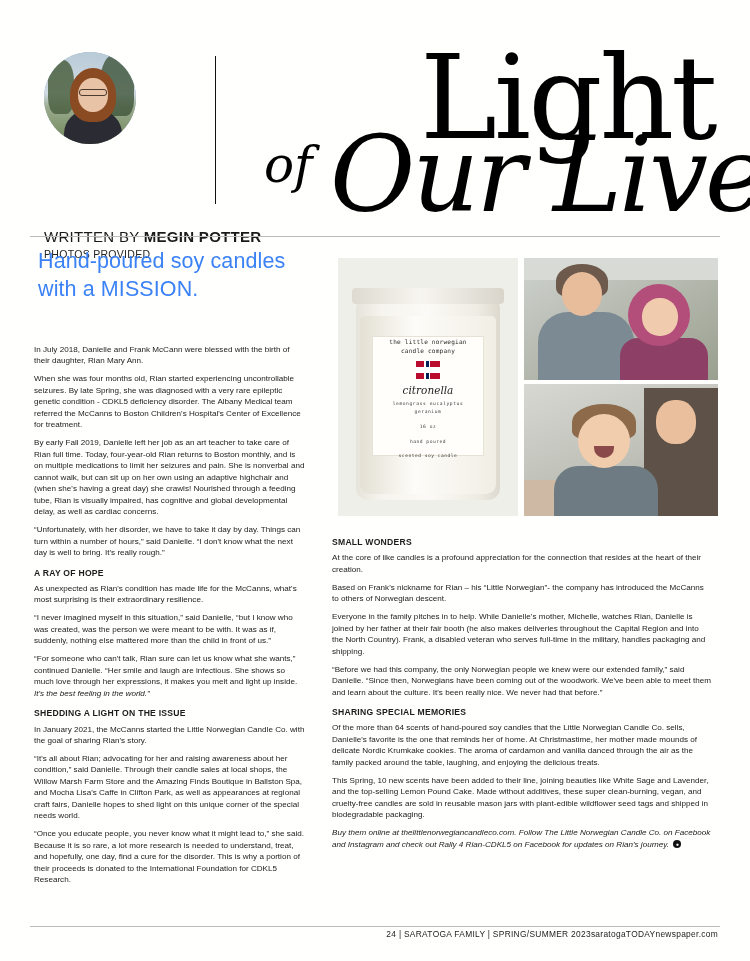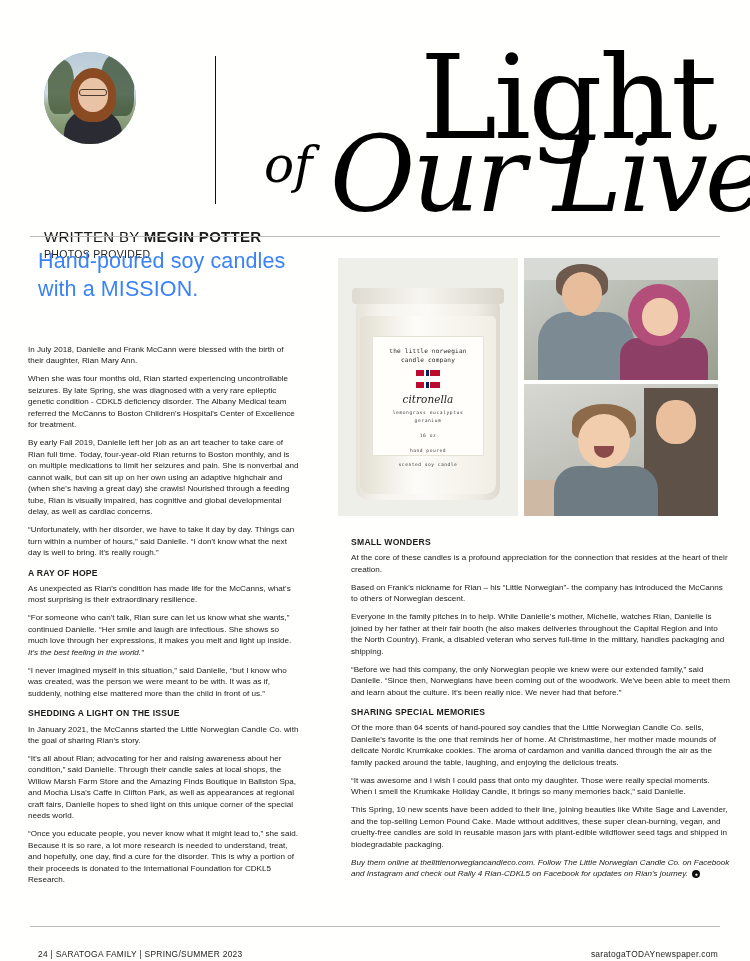--- a/index.html
+++ b/index.html
@@ -125,22 +125,22 @@
   .col p { margin: 0 0 6.5px 0; }
   .col h3 {
     margin: 8px 0 4px 0;
     font-size: 8.6px;
     letter-spacing: .25px;
     font-weight: bold;
     text-transform: uppercase;
   }
   .col .ital { font-style: italic; }
 
-  #col-left  { left: 28px;  top: 344px; width: 272px; }
-  #col-right { left: 351px; top: 528px; width: 380px; }
+  #col-left  { left: 34px;  top: 344px; width: 272px; }
+  #col-right { left: 332px; top: 528px; width: 380px; }
 
   
   .photos {
     position: absolute;
     left: 338px;
     top: 258px;
     width: 380px;
     height: 258px;
   }
   .candle-card {
@@ -169,21 +169,20 @@
     background: linear-gradient(90deg,#e4e0d4,#fdfcf8 40%,#f1eee5 100%);
     border-radius: 5px 5px 10px 10px;
   }
   .label {
     position: absolute;
     left: 34px; top: 78px;
     width: 112px; height: 120px;
     background: #fffefa;
     border: .5px solid #e6e2d6;
     text-align: center;
-    padding-top: 9px;
   }
   .label .brand {
     font-family: "DejaVu Sans Mono", monospace;
     font-size: 6.1px;
     letter-spacing: .2px;
     line-height: 1.5;
     color: #2a2a2a;
   }
   .flag {
     margin: 6px auto 5px auto;
@@ -254,23 +253,23 @@
   .rule-bottom {
     position: absolute;
     left: 30px; right: 30px;
     bottom: 34px;
     height: 1px;
     background: #bbb;
   }
   .footer {
     position: absolute;
     left: 38px; right: 32px;
-    bottom: 2px;
+    bottom: 22px;
     display: flex;
-    justify-content: space-between;
+    justify-content: flex-end;
     font-size: 8.4px;
     letter-spacing: .3px;
     color: #222;
   }
   .endmark {
     display: inline-block;
     width: 8px; height: 8px;
     border-radius: 50%;
     background: #111;
     color: #fff;
@@ -359,36 +358,35 @@
     </div>
   </div>
 
   <div class="col" id="col-left">
       <p>In July 2018, Danielle and Frank McCann were blessed with the birth of their daughter, Rian Mary Ann.</p>
       <p>When she was four months old, Rian started experiencing uncontrollable seizures. By late Spring, she was diagnosed with a very rare epileptic genetic condition - CDKL5 deficiency disorder. The Albany Medical team referred the McCanns to Boston Children's Hospital's Center of Excellence for treatment.</p>
       <p>By early Fall 2019, Danielle left her job as an art teacher to take care of Rian full time. Today, four-year-old Rian returns to Boston monthly, and is on multiple medications to limit her seizures and pain. She is nonverbal and cannot walk, but can sit up on her own using an adaptive highchair and (when she's having a great day) she crawls! Nourished through a feeding tube, Rian is visually impaired, has cognitive and global developmental delay, as well as cardiac concerns.</p>
       <p>“Unfortunately, with her disorder, we have to take it day by day. Things can turn within a number of hours,” said Danielle. “I don't know what the next day is well to bring. It's really rough.”</p>
       <h3>A Ray of Hope</h3>
       <p>As unexpected as Rian's condition has made life for the McCanns, what's most surprising is their extraordinary resilience.</p>
+      <p>“I never imagined myself in this situation,” said Danielle, “but I know who was created, was the person we were meant to be with. It was as if, suddenly, nothing else mattered more than the child in front of us.”</p>
       <p>“For someone who can't talk, Rian sure can let us know what she wants,” continued Danielle. “Her smile and laugh are infectious. She shows so much love through her expressions, it makes you melt and light up inside. <span class="ital">It's the best feeling in the world.”</span></p>
-      <p>“I never imagined myself in this situation,” said Danielle, “but I know who was created, was the person we were meant to be with. It was as if, suddenly, nothing else mattered more than the child in front of us.”</p>
       <h3>Shedding a Light on the Issue</h3>
       <p>In January 2021, the McCanns started the Little Norwegian Candle Co. with the goal of sharing Rian's story.</p>
       <p>“It's all about Rian; advocating for her and raising awareness about her condition,” said Danielle. Through their candle sales at local shops, the Willow Marsh Farm Store and the Amazing Finds Boutique in Ballston Spa, and Mocha Lisa's Caffe in Clifton Park, as well as appearances at regional craft fairs, Danielle hopes to shed light on this unique corner of the special needs world.</p>
       <p>“Once you educate people, you never know what it might lead to,” she said. Because it is so rare, a lot more research is needed to understand, treat, and hopefully, one day, find a cure for the disorder. This is why a portion of their proceeds is donated to the International Foundation for CDKL5 Research.</p>
     </div>
   <div class="col" id="col-right">
       <h3>Small Wonders</h3>
-      <p>At the core of these candles is a profound appreciation for the connection that resides at the heart of their creation.</p>
+      <p>At the core of like candles is a profound appreciation for the connection that resides at the heart of their creation.</p>
       <p>Based on Frank's nickname for Rian – his “Little Norwegian”- the company has introduced the McCanns to others of Norwegian descent.</p>
       <p>Everyone in the family pitches in to help. While Danielle's mother, Michelle, watches Rian, Danielle is joined by her father at their fair booth (he also makes deliveries throughout the Capital Region and into the North Country). Frank, a disabled veteran who serves full-time in the military, handles packaging and shipping.</p>
       <p>“Before we had this company, the only Norwegian people we knew were our extended family,” said Danielle. “Since then, Norwegians have been coming out of the woodwork. We've been able to meet them and learn about the culture. It's been really nice. We never had that before.”</p>
       <h3>Sharing Special Memories</h3>
       <p>Of the more than 64 scents of hand-poured soy candles that the Little Norwegian Candle Co. sells, Danielle's favorite is the one that reminds her of home. At Christmastime, her mother made mounds of delicate Nordic Krumkake cookies. The aroma of cardamon and vanilla danced through the air as the family packed around the table, laughing, and enjoying the delicious treats.</p>
-      <p>“It was awesome and I wish I could pass that onto my daughter. Those were really special moments. When I smell the Krumkake Holiday Candle, it brings so many memories back,” said Danielle.</p>
       <p>This Spring, 10 new scents have been added to their line, joining beauties like White Sage and Lavender, and the top-selling Lemon Pound Cake. Made without additives, these super clean-burning, vegan, and cruelty-free candles are sold in reusable mason jars with plant-edible wildflower seed tags and shipped in biodegradable packaging.</p>
       <p class="ital">Buy them online at thelittlenorwegiancandleco.com. Follow The Little Norwegian Candle Co. on Facebook and Instagram and check out Rally 4 Rian-CDKL5 on Facebook for updates on Rian's journey. <span class="endmark">●</span></p>
     </div>
 
   <div class="rule-bottom"></div>
   <div class="footer">
     <div>24  |  SARATOGA FAMILY  |  SPRING/SUMMER 2023</div>
     <div>saratogaTODAYnewspaper.com</div>
   </div>
 

